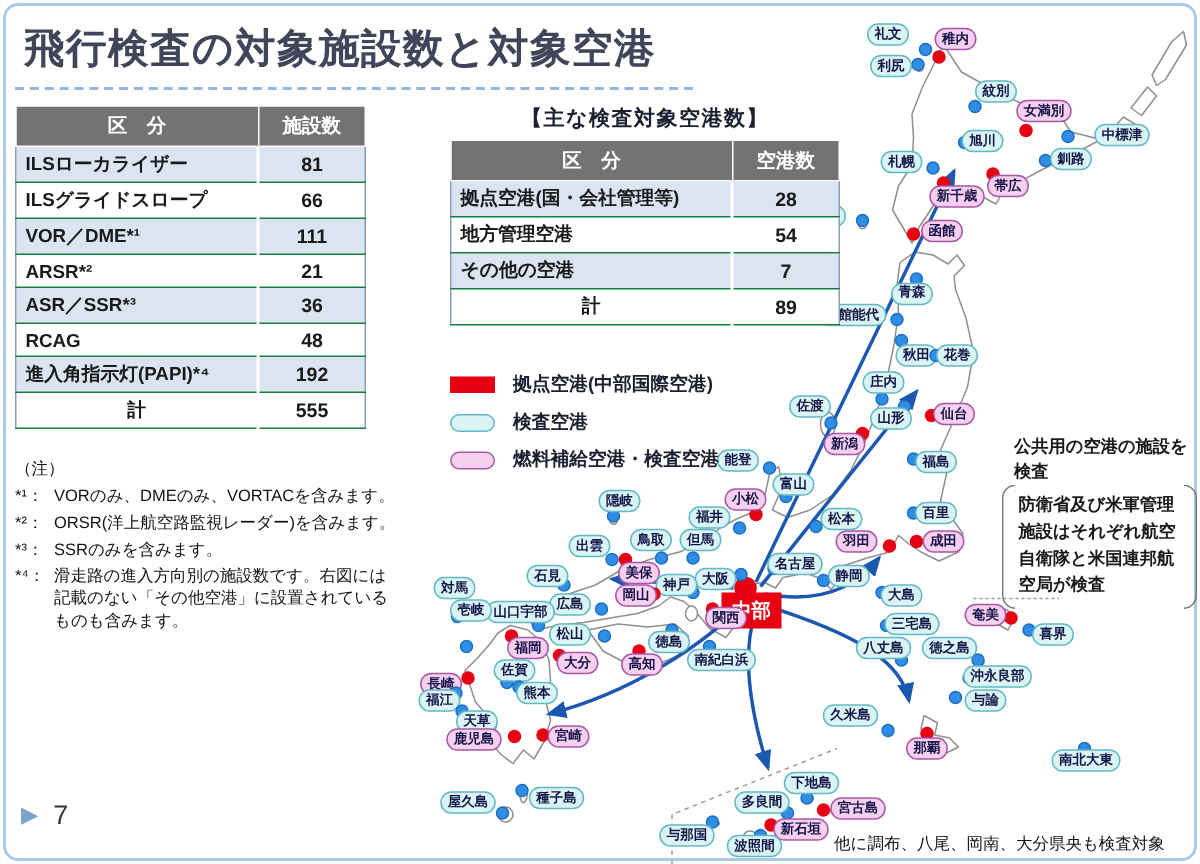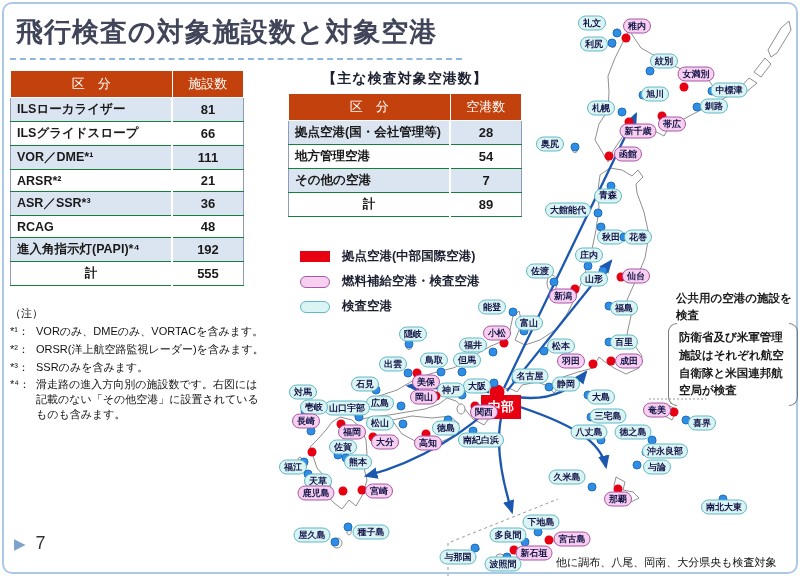--- a/index.html
+++ b/index.html
@@ -4,25 +4,25 @@
 <style>
   html,body{margin:0;padding:0;}
   body{width:800px;height:576px;position:relative;background:#fff;overflow:hidden;
        font-family:"Liberation Sans","DejaVu Sans",sans-serif;color:#222;}
   .frame{position:absolute;inset:2px;border:2px solid #abc9e8;border-radius:10px;pointer-events:none;}
 
   .title{position:absolute;left:16px;top:14px;font-size:27px;font-weight:600;color:#41455a;letter-spacing:1px;white-space:nowrap;}
   .title-rule{position:absolute;left:10px;top:58px;width:452px;border-top:2px dashed #8fb8e0;}
 
   .left-col{position:absolute;left:10px;top:70px;width:234px;}
-  .mid-col{position:absolute;left:288px;top:70px;width:234px;}
+  .mid-col{position:absolute;left:300px;top:70px;width:260px;}
   .col-heading{font-size:14px;font-weight:bold;color:#1c2030;text-align:center;margin-bottom:5px;letter-spacing:1px;}
 
   table.data-table{border-collapse:collapse;width:100%;border:1px solid #8e9cb8;background:#fff;}
-  table.data-table th{background:#c2410c;color:#fff;font-size:13px;font-weight:normal;padding:4px 2px;border:1px solid #fff;}
+  table.data-table th{background:#737373;color:#fff;font-size:13px;font-weight:bold;padding:4px 2px;border:1px solid #fff;}
   table.data-table td{font-size:12.5px;font-weight:600;color:#1a1a1a;padding:3px 6px;border-bottom:1px solid #15803d;}
   table.data-table td.val{width:58px;text-align:center;border-left:2px solid #fff;font-size:13px;}
   tr.band td{background:#dbe5f1;}
   tr.total td:first-child{text-align:center;}
 
   .notes{position:absolute;left:10px;top:306px;width:256px;font-size:11px;line-height:1.35;color:#111;}
   .notes-heading{margin-bottom:2px;}
   .note-item{display:flex;margin-top:3px;}
   .note-marker{width:26px;flex:none;}
   .note-text{flex:1;}
@@ -136,21 +136,21 @@
       <div class="pill pill-fuel" style="left: 637px; top: 26px;">稚内</div>
       <div class="dot dot-blue" style="left: 612px; top: 43px;"></div>
       <div class="pill pill-insp" style="left: 594px; top: 44px;">利尻</div>
       <div class="dot dot-blue" style="left: 650px; top: 71px;"></div>
       <div class="pill pill-insp" style="left: 664px; top: 61px;">紋別</div>
       <div class="dot dot-red" style="left: 684px; top: 87px;"></div>
       <div class="pill pill-fuel" style="left: 696px; top: 74px;">女満別</div>
       <div class="dot dot-blue" style="left: 643px; top: 95px;"></div>
       <div class="pill pill-insp" style="left: 655px; top: 94px;">旭川</div>
       <div class="dot dot-blue" style="left: 712px; top: 91px;"></div>
-      <div class="pill pill-insp" style="left: 729px; top: 90px;">中標津</div>
+      <div class="pill pill-insp" style="left: 748px; top: 90px;">中標津</div>
       <div class="dot dot-blue" style="left: 622px; top: 112px;"></div>
       <div class="pill pill-insp" style="left: 601px; top: 108px;">札幌</div>
       <div class="dot dot-blue" style="left: 697px; top: 107px;"></div>
       <div class="pill pill-insp" style="left: 714px; top: 106px;">釧路</div>
       <div class="dot dot-red" style="left: 662px; top: 116px;"></div>
       <div class="pill pill-fuel" style="left: 672px; top: 124px;">帯広</div>
       <div class="dot dot-red" style="left: 629px; top: 122px;"></div>
       <div class="pill pill-fuel" style="left: 638px; top: 131px;">新千歳</div>
       <div class="dot dot-blue" style="left: 575px; top: 147px;"></div>
       <div class="pill pill-insp" style="left: 550px; top: 144px;">奥尻</div>
@@ -238,21 +238,21 @@
       <div class="pill pill-fuel" style="left: 385px; top: 442px;">大分</div>
       <div class="dot dot-blue" style="left: 305px; top: 411px;"></div>
       <div class="pill pill-insp" style="left: 303px; top: 392px;">対馬</div>
       <div class="dot dot-blue" style="left: 311px; top: 431px;"></div>
       <div class="pill pill-insp" style="left: 298px; top: 407px; margin-left: 16px;">壱岐</div>
       <div class="dot dot-red" style="left: 341px; top: 424px;"></div>
       <div class="pill pill-fuel" style="left: 352px; top: 432px;">福岡</div>
       <div class="dot dot-blue" style="left: 338px; top: 455px;"></div>
       <div class="pill pill-insp" style="left: 343px; top: 447px;">佐賀</div>
       <div class="dot dot-red" style="left: 312px; top: 452px;"></div>
-      <div class="pill pill-fuel" style="left: 294px; top: 421px; margin-left: 12px;">長崎</div>
+      <div class="pill pill-fuel" style="left: 294px; top: 456px;">長崎</div>
       <div class="dot dot-blue" style="left: 346px; top: 458px;"></div>
       <div class="pill pill-insp" style="left: 358px; top: 462px;">熊本</div>
       <div class="dot dot-blue" style="left: 304px; top: 462px;"></div>
       <div class="pill pill-insp" style="left: 293px; top: 467px;">福江</div>
       <div class="dot dot-blue" style="left: 308px; top: 474px;"></div>
       <div class="pill pill-insp" style="left: 318px; top: 481px;">天草</div>
       <div class="dot dot-red" style="left: 343px; top: 491px;"></div>
       <div class="pill pill-fuel" style="left: 316px; top: 493px;">鹿児島</div>
       <div class="dot dot-red" style="left: 362px; top: 490px;"></div>
       <div class="pill pill-fuel" style="left: 379px; top: 491px;">宮崎</div>
@@ -370,26 +370,26 @@
     </tbody>
   </table>
 </div>
 
 <div class="legend">
   <div class="legend-item">
     <span class="sw sw-hub"></span>
     <span class="legend-label">拠点空港(中部国際空港)</span>
   </div>
   <div class="legend-item">
+    <span class="sw sw-insp"></span>
+    <span class="legend-label">検査空港</span>
+  </div>
+  <div class="legend-item">
     <span class="sw sw-fuel"></span>
     <span class="legend-label">燃料補給空港・検査空港</span>
-  </div>
-  <div class="legend-item">
-    <span class="sw sw-insp"></span>
-    <span class="legend-label">検査空港</span>
   </div>
 </div>
 
 <div class="notes">
   <div class="notes-heading">（注）</div>
   <div class="note-item">
       <span class="note-marker">*¹：</span>
       <span class="note-text">VORのみ、DMEのみ、VORTACを含みます。</span>
     </div>
   <div class="note-item">

